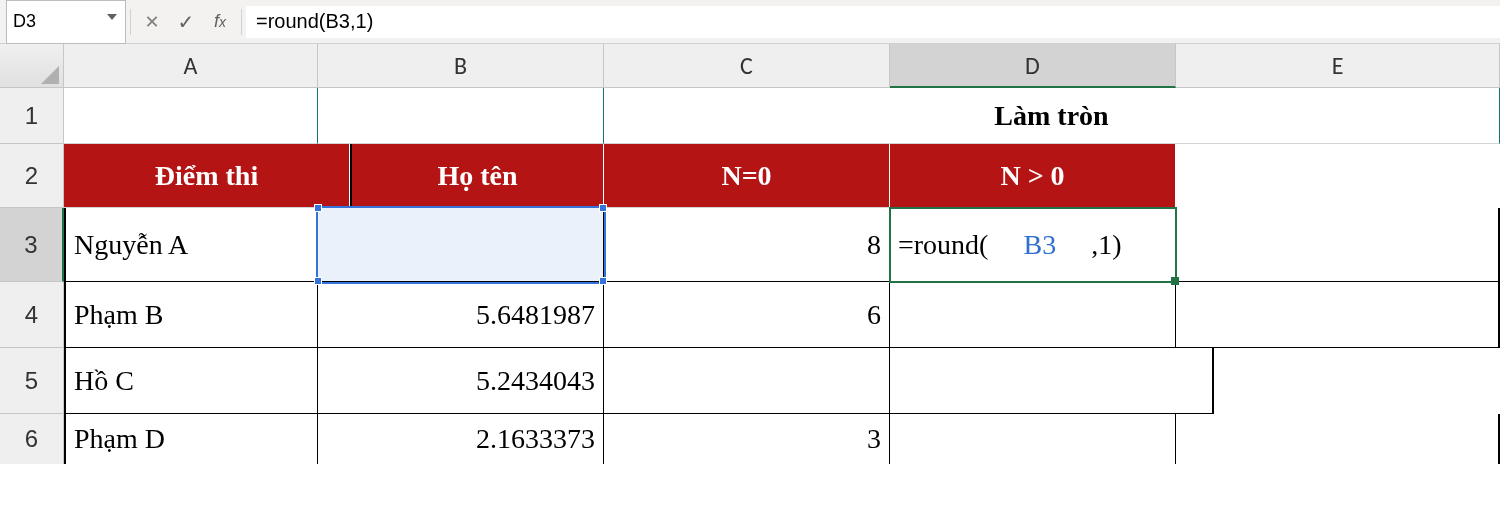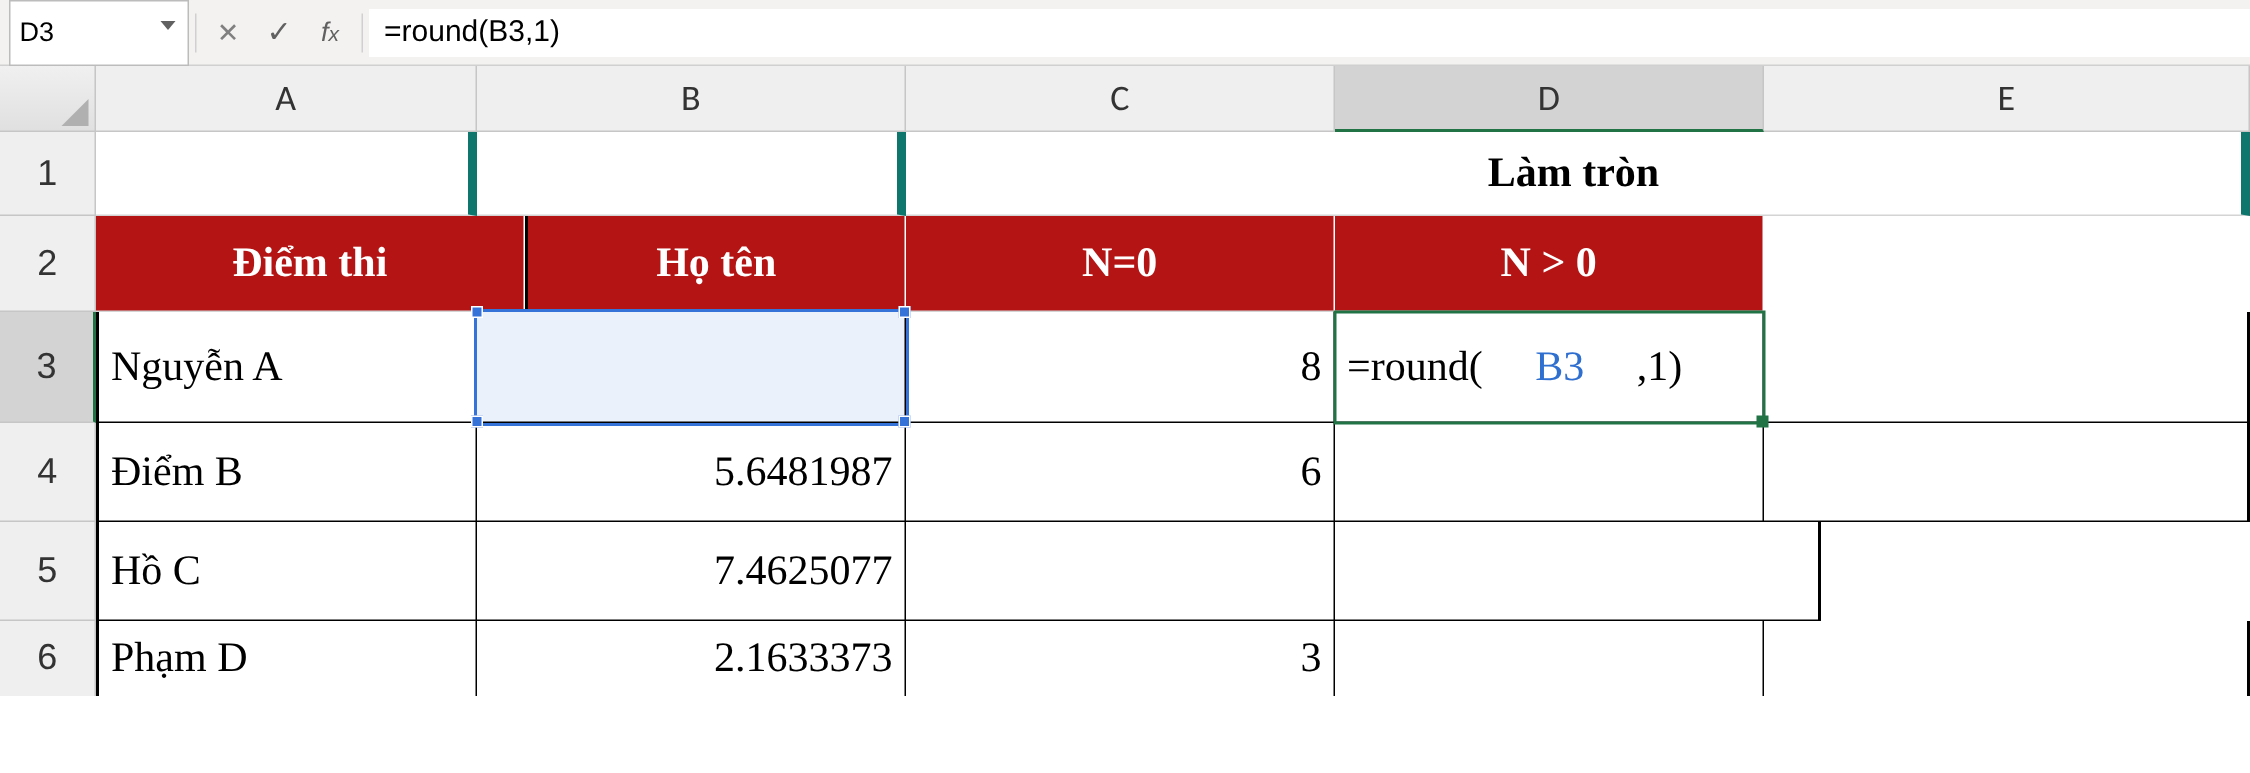--- a/index.html
+++ b/index.html
@@ -56,21 +56,21 @@
 
   
   .row { display:flex; height:56px; }
   .rowhdr{
     width:64px; background:#efefef; border-right:1px solid #c6c6c6; border-bottom:1px solid #c6c6c6;
     display:flex; align-items:center; justify-content:center;
     font-family:"Segoe UI",Arial,sans-serif; font-size:24px; color:#333;
   }
   .rowhdr.active{ background:#d3d3d3; border-right:2px solid #217346;}
   .cell{
-    border-right:6px solid #0f766e; border-bottom:1px solid #d4d4d4;
+    border-right:1px solid #0f766e; border-bottom:1px solid #d4d4d4;
     font-size:28px; padding:0 8px; display:flex; align-items:center;
     background:#fff; color:#000;
   }
   .cell.right{ justify-content:flex-end; }
   .cell.hdrred{
     background:#b41414; color:#fff; font-weight:bold; justify-content:center;
     border-right:1px solid #fff;
   }
   .cell.merged-title{ font-weight:bold; justify-content:center;}
   
@@ -160,31 +160,31 @@
       <span class="f-eq">=round(</span>
         <span class="f-ref">B3</span>
         <span class="f-num">,1)</span>
       <span class="fill-handle"></span>
     </div>
     <div class="cell wE tb-r"></div>
   </div>
 
   <div class="row rowline" style="height:66px">
     <div class="rowhdr" style="height:66px">4</div>
-    <div class="cell wA tb-l">Điểm B</div>
+    <div class="cell wA tb-l">Phạm B</div>
     <div class="cell wB right">5.6481987</div>
     <div class="cell wC right">6</div>
     <div class="cell wD"></div>
     <div class="cell wE tb-r"></div>
   </div>
 
   <div class="row rowline" style="height:66px">
     <div class="rowhdr" style="height:66px">5</div>
     <div class="cell wA tb-l">Hồ C</div>
-    <div class="cell wB right">7.4625077</div>
+    <div class="cell wB right">5.2434043</div>
     <div class="cell wD"></div>
     <div class="cell wE tb-r"></div>
   </div>
 
   <div class="row rowline row6">
     <div class="rowhdr">6</div>
     <div class="cell wA tb-l">Phạm D</div>
     <div class="cell wB right">2.1633373</div>
     <div class="cell wC right">3</div>
     <div class="cell wD"></div>

